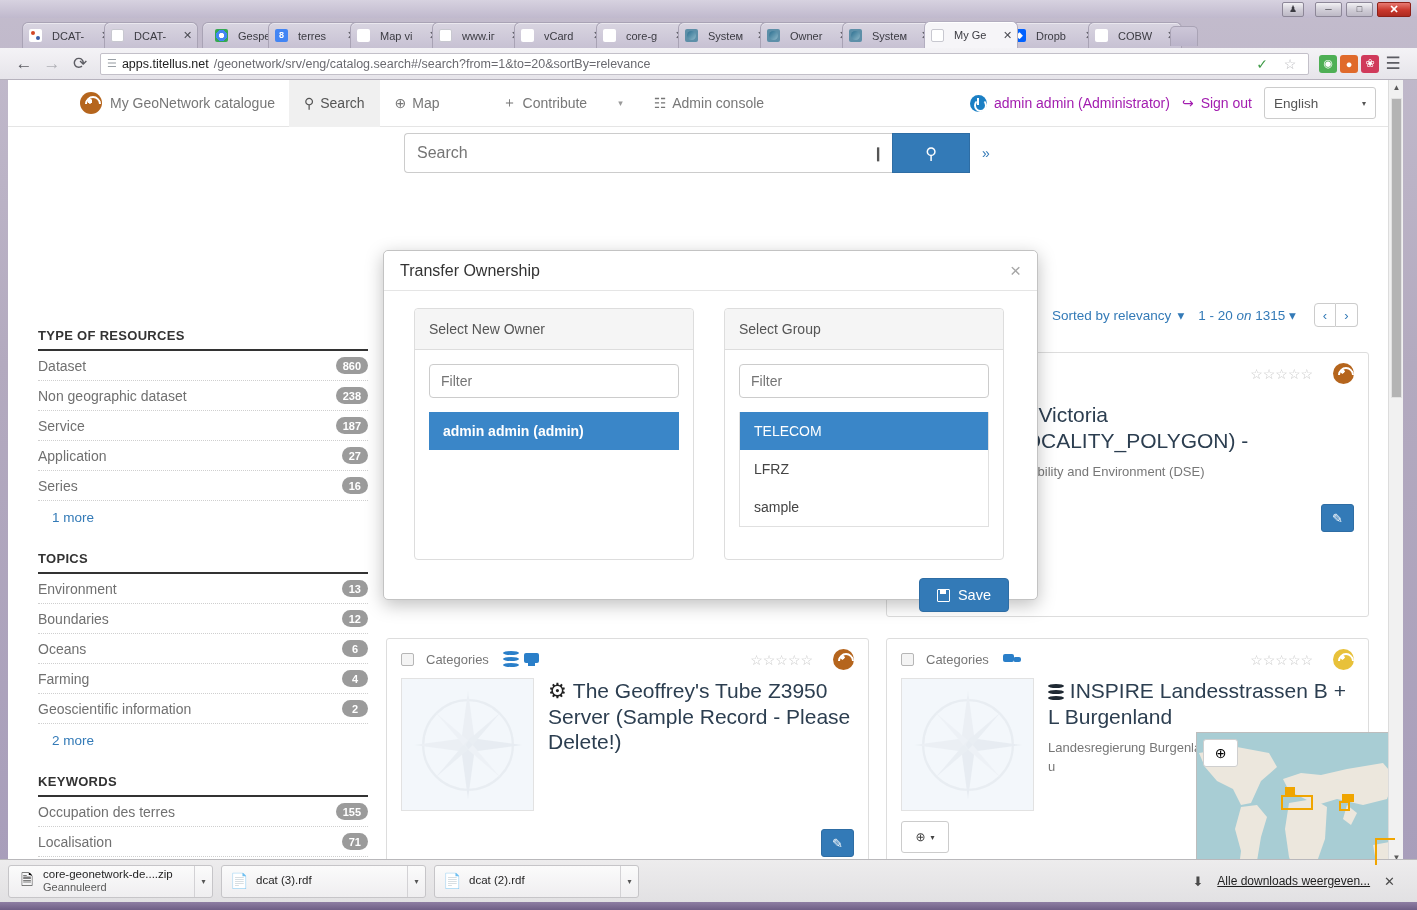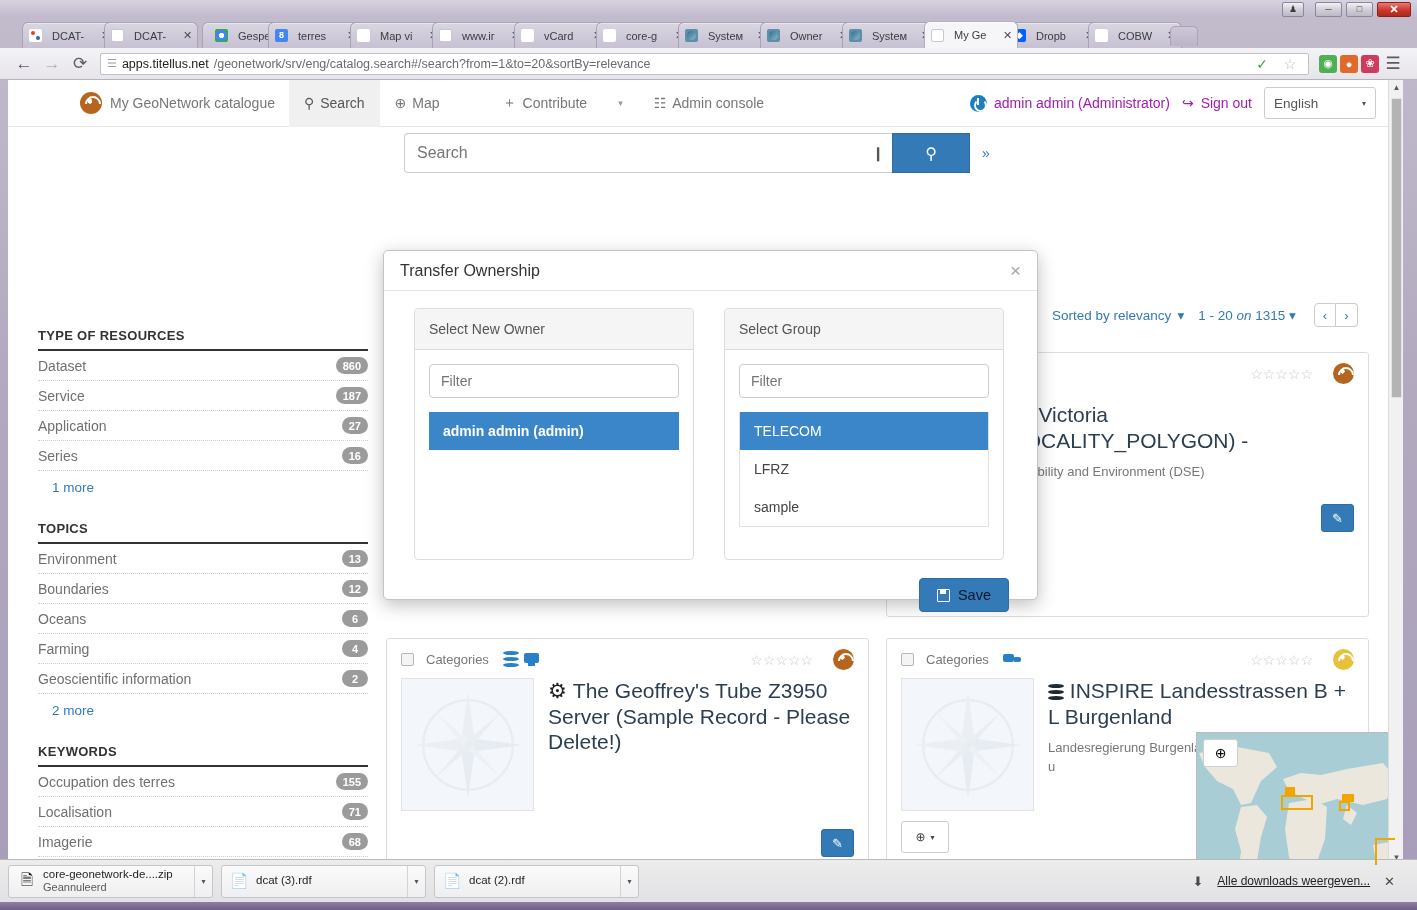--- a/index.html
+++ b/index.html
@@ -347,21 +347,21 @@
   .opt-list.bordered { border:1px solid #e0e0e0; border-top:none; }
   .opt {
     height:38px; display:flex; align-items:center; padding:0 14px;
     font-size:14px; color:#444; background:#fff;
   }
   .opt.selected { background:#3a86c8; color:#fff; font-weight:bold; }
   .opt.selected.plain { font-weight:normal; }
   #modal-foot { display:flex; justify-content:flex-end; padding:18px 28px 0 0; }
   #save-btn {
     background:#337ab7; border:1px solid #2e6da4; border-radius:4px;
-    color:#0f172a; height:34px; padding:0 17px; font-size:14.5px;
+    color:#ffffff; height:34px; padding:0 17px; font-size:14.5px;
     display:flex; align-items:center; gap:8px;
   }
   .save-ico {
     width:13px; height:13px; border:1.6px solid #fff; border-radius:1px; position:relative;
   }
   .save-ico::after{ content:""; position:absolute; left:2px; top:0; width:6px; height:4px; background:#fff; }
 
   
   #dlbar {
     position:absolute; left:0; bottom:8px; width:1417px; height:43px;
@@ -548,20 +548,24 @@
         <div id="search-more">»</div>
       </div>
     </div>
 
     <div id="facets">
         <div class="facet-block">
           <div class="facet-title">TYPE OF RESOURCES</div>
           <div class="facet-row">
             <span>Dataset</span>
             <span class="facet-count">860</span>
+          </div>
+          <div class="facet-row">
+            <span>Non geographic dataset</span>
+            <span class="facet-count">238</span>
           </div>
           <div class="facet-row">
             <span>Service</span>
             <span class="facet-count">187</span>
           </div>
           <div class="facet-row">
             <span>Application</span>
             <span class="facet-count">27</span>
           </div>
           <div class="facet-row">

